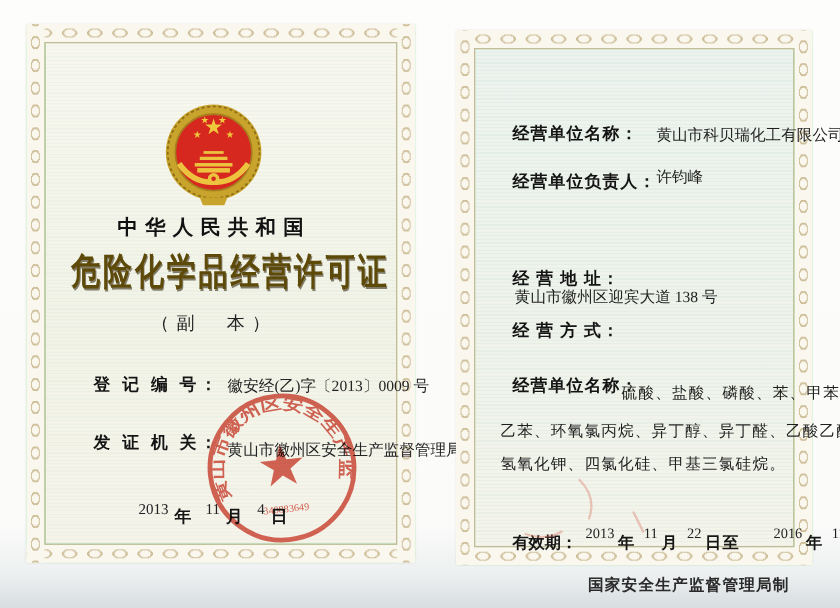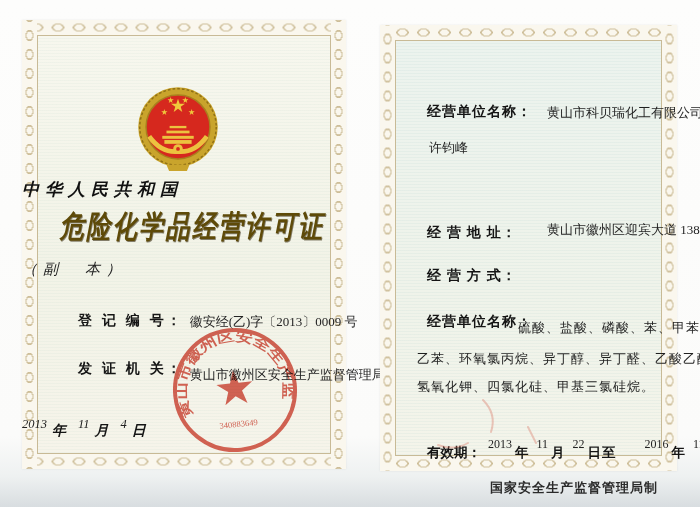--- a/index.html
+++ b/index.html
@@ -31,21 +31,21 @@
     background:
       repeating-linear-gradient(0deg,rgba(125,175,160,.06) 0 1px,rgba(0,0,0,0) 1px 3px),
       linear-gradient(180deg,#f7f7ee 0%,#f2f3e7 55%,#f6f4ea 100%);}
   .inner-right{
     background:
       repeating-linear-gradient(0deg,rgba(110,170,170,.07) 0 1px,rgba(0,0,0,0) 1px 3px),
       linear-gradient(180deg,#ecf3ee 0%,#eff3ea 60%,#f4f4ea 100%);}
 
   
   .abs{position:absolute;}
-  .centered{left:0;right:11px;text-align:left;white-space:nowrap;font-style:italic;}
+  .centered{left:0;right:11px;text-align:center;white-space:nowrap;}
 
   .emblem{left:114px;top:64px;width:84px;height:88px;}
 
   .country{top:158px;font-size:17px;font-weight:bold;letter-spacing:6px;color:#111;}
   .title{top:186px;}
   .title span{display:inline-block;transform:scaleX(.78);font-size:31px;font-weight:bold;
     letter-spacing:3px;color:#5e4a08;text-shadow:1px 1px 0 rgba(40,28,0,.55);white-space:nowrap;}
   .copy-type{top:240px;font-size:15px;letter-spacing:6px;color:#222;}
 
   .field-row-l{display:flex;align-items:flex-start;left:56px;right:10px;white-space:nowrap;}
@@ -68,21 +68,21 @@
 
   
   .field-row-r{left:47px;right:8px;display:flex;align-items:flex-start;white-space:nowrap;}
   .lab-r{font-family:"Liberation Sans","DejaVu Sans",sans-serif;font-weight:700;
     font-size:14px;letter-spacing:1px;color:#141414;flex:none;width:118px;}
   .lab-r.wide{letter-spacing:1px;}
   .val-r{font-size:13px;color:#1f1f1f;margin-left:2px;}
   .r1{top:78px;}  .r1 .val-r{transform:translateY(1px);}
   .r2{top:118px;} .r2 .val-r{transform:translateY(-4px);}
   .r3{top:154px;} .r3 .val-r{transform:translateY(-6px);}
-  .r4{top:199px;} .r4 .val-r{transform:translateY(-3px);}
+  .r4{top:199px;flex-direction:column;} .r4 .val-r{transform:translateY(-3px);}
   .r5{top:242px;gap:48px;} .r5 .val-r{transform:translateY(-5px);}
   .scope-label{left:47px;top:288px;}
   .scope-line{font-size:13px;color:#1f1f1f;white-space:nowrap;letter-spacing:1px;}
   .scope-1{left:138px;top:294px;}
   .scope-2{left:37px;top:325px;}
   .scope-3{left:37px;top:353px;}
 
   .validity{left:47px;top:412px;white-space:nowrap;font-size:0;}
   .validity .lab-v{display:inline-block;font-family:"Liberation Sans","DejaVu Sans",sans-serif;
     font-weight:700;font-size:13.5px;color:#141414;transform:translateY(7px);}
@@ -182,20 +182,21 @@
   <div class="band band-h band-bottom"></div>
   <div class="band band-v band-left"></div>
   <div class="band band-v band-right"></div>
   <div class="inner inner-right"></div>
 
   <div class="abs field-row-r r1">
     <span class="lab-r">经营单位名称：</span>
     <span class="val-r">黄山市科贝瑞化工有限公司</span>
   </div>
   <div class="abs field-row-r r2">
+    <span class="lab-r wide">经营单位负责人：</span>
     <span class="val-r">许钧峰</span>
   </div>
   <div class="abs field-row-r r4">
     <span class="lab-r">经 营 地 址：</span>
     <span class="val-r">黄山市徽州区迎宾大道 138 号</span>
   </div>
   <div class="abs field-row-r r5">
     <span class="lab-r">经 营 方 式：</span>
   </div>
 

